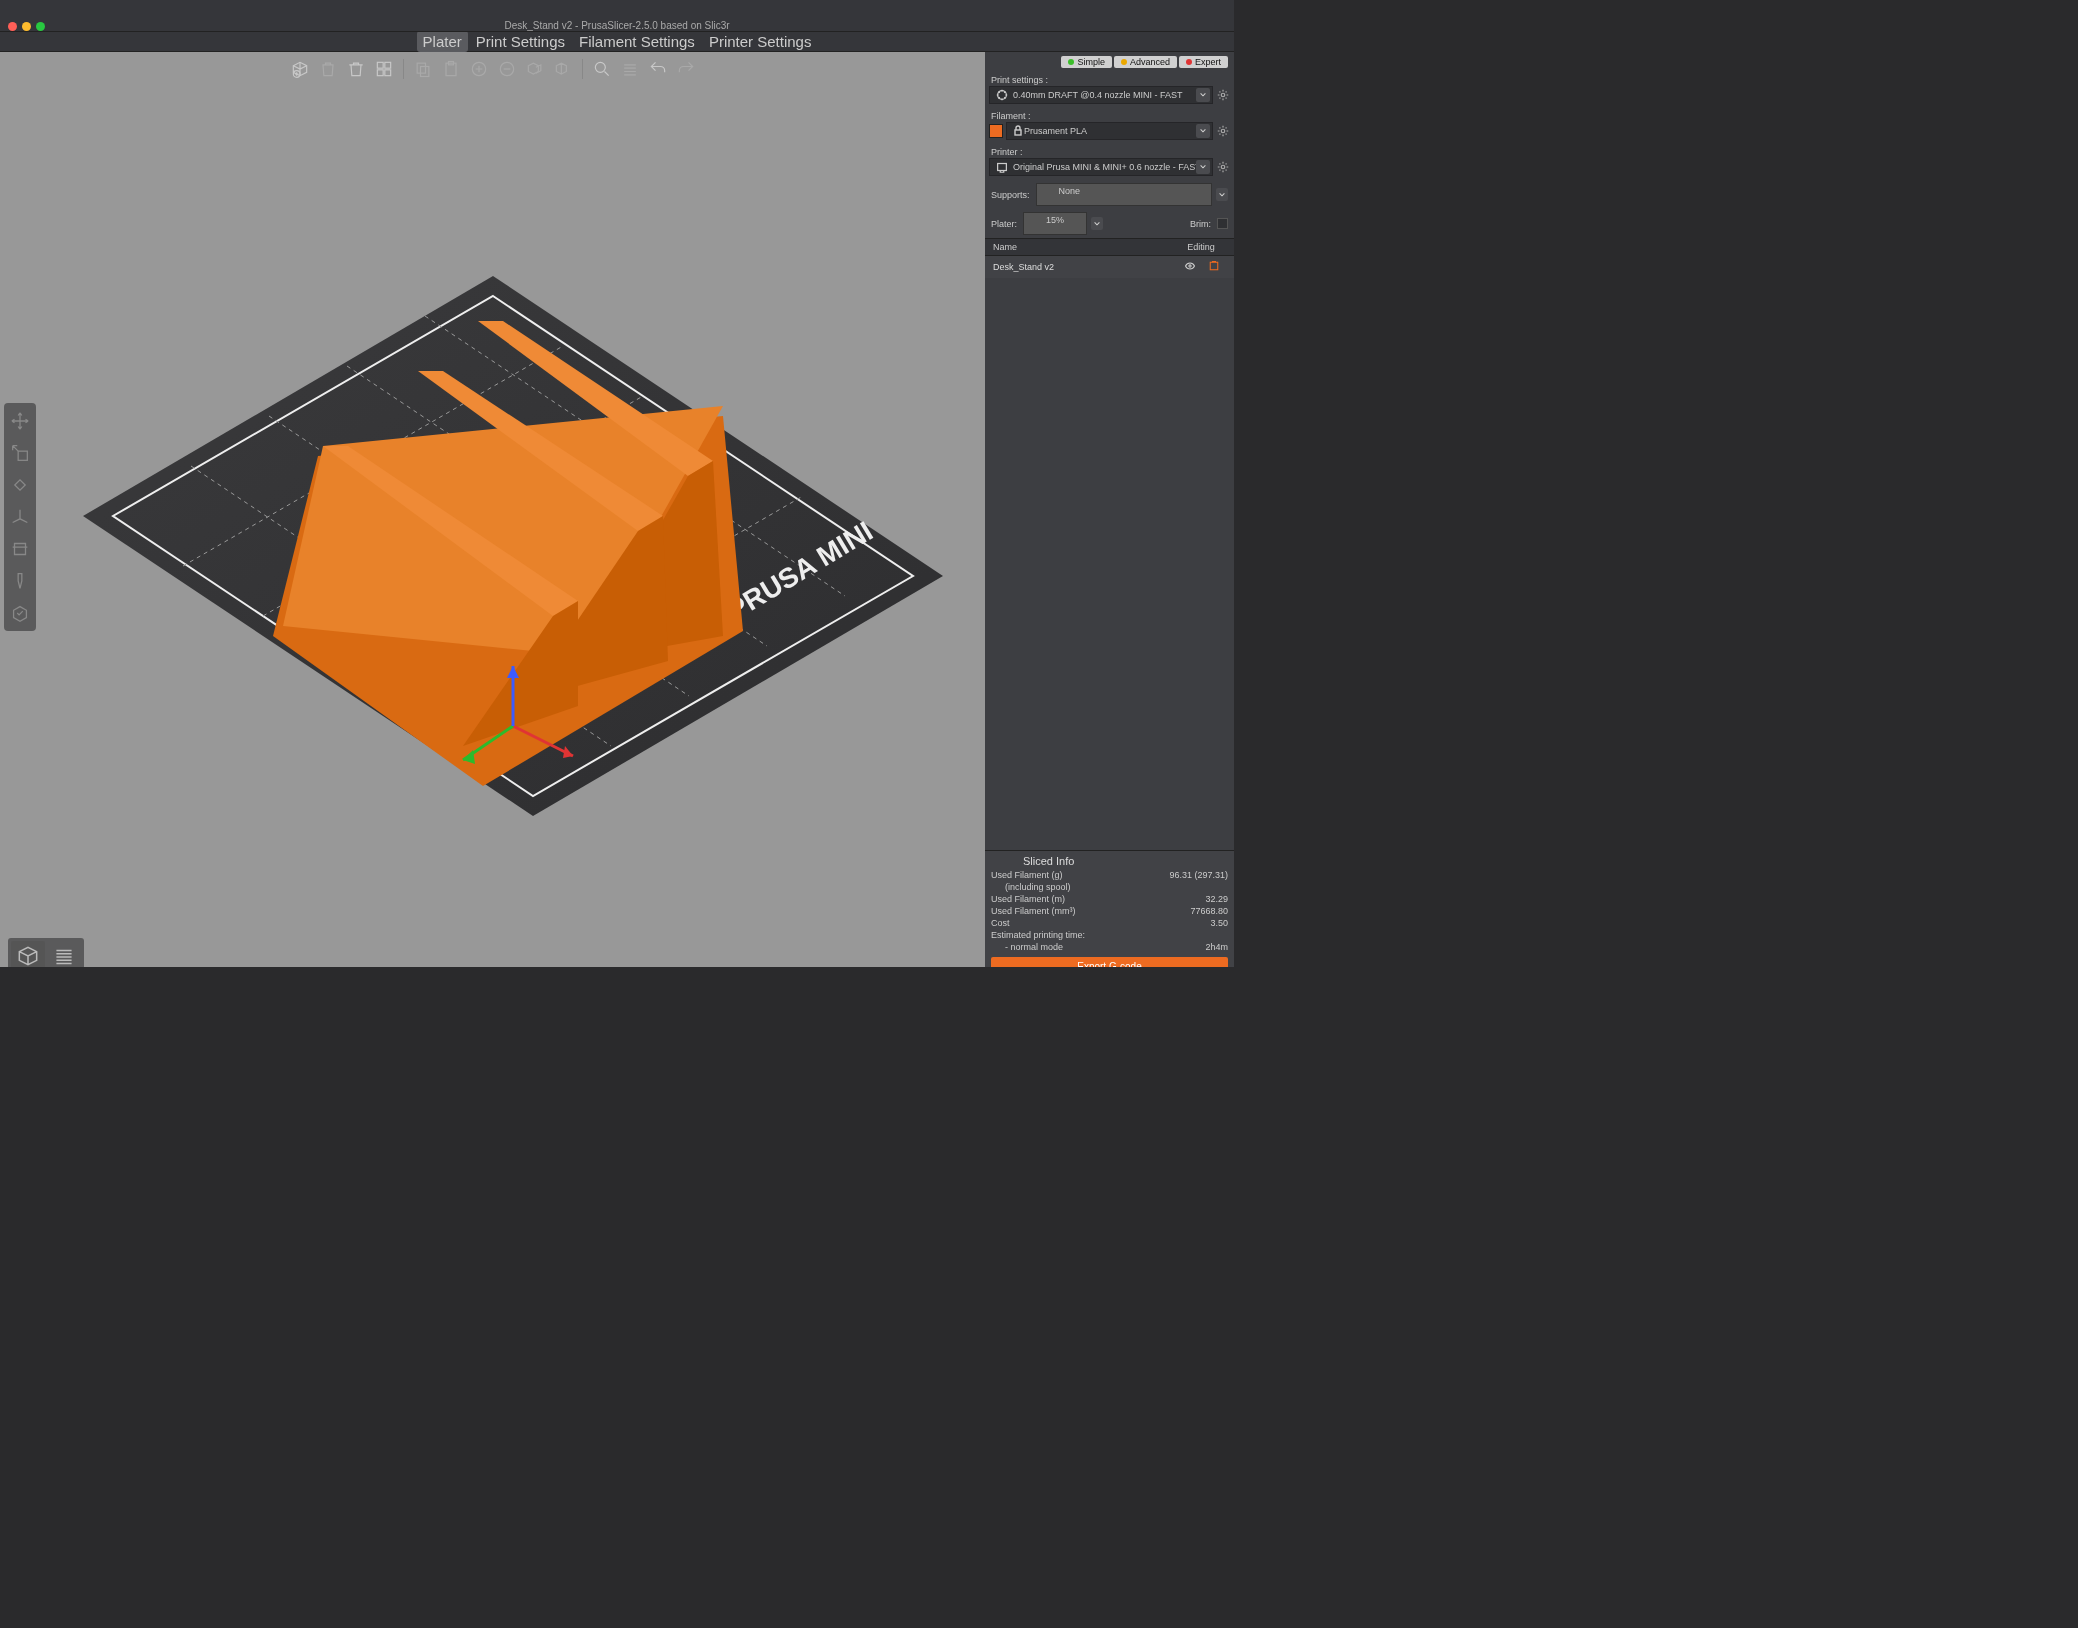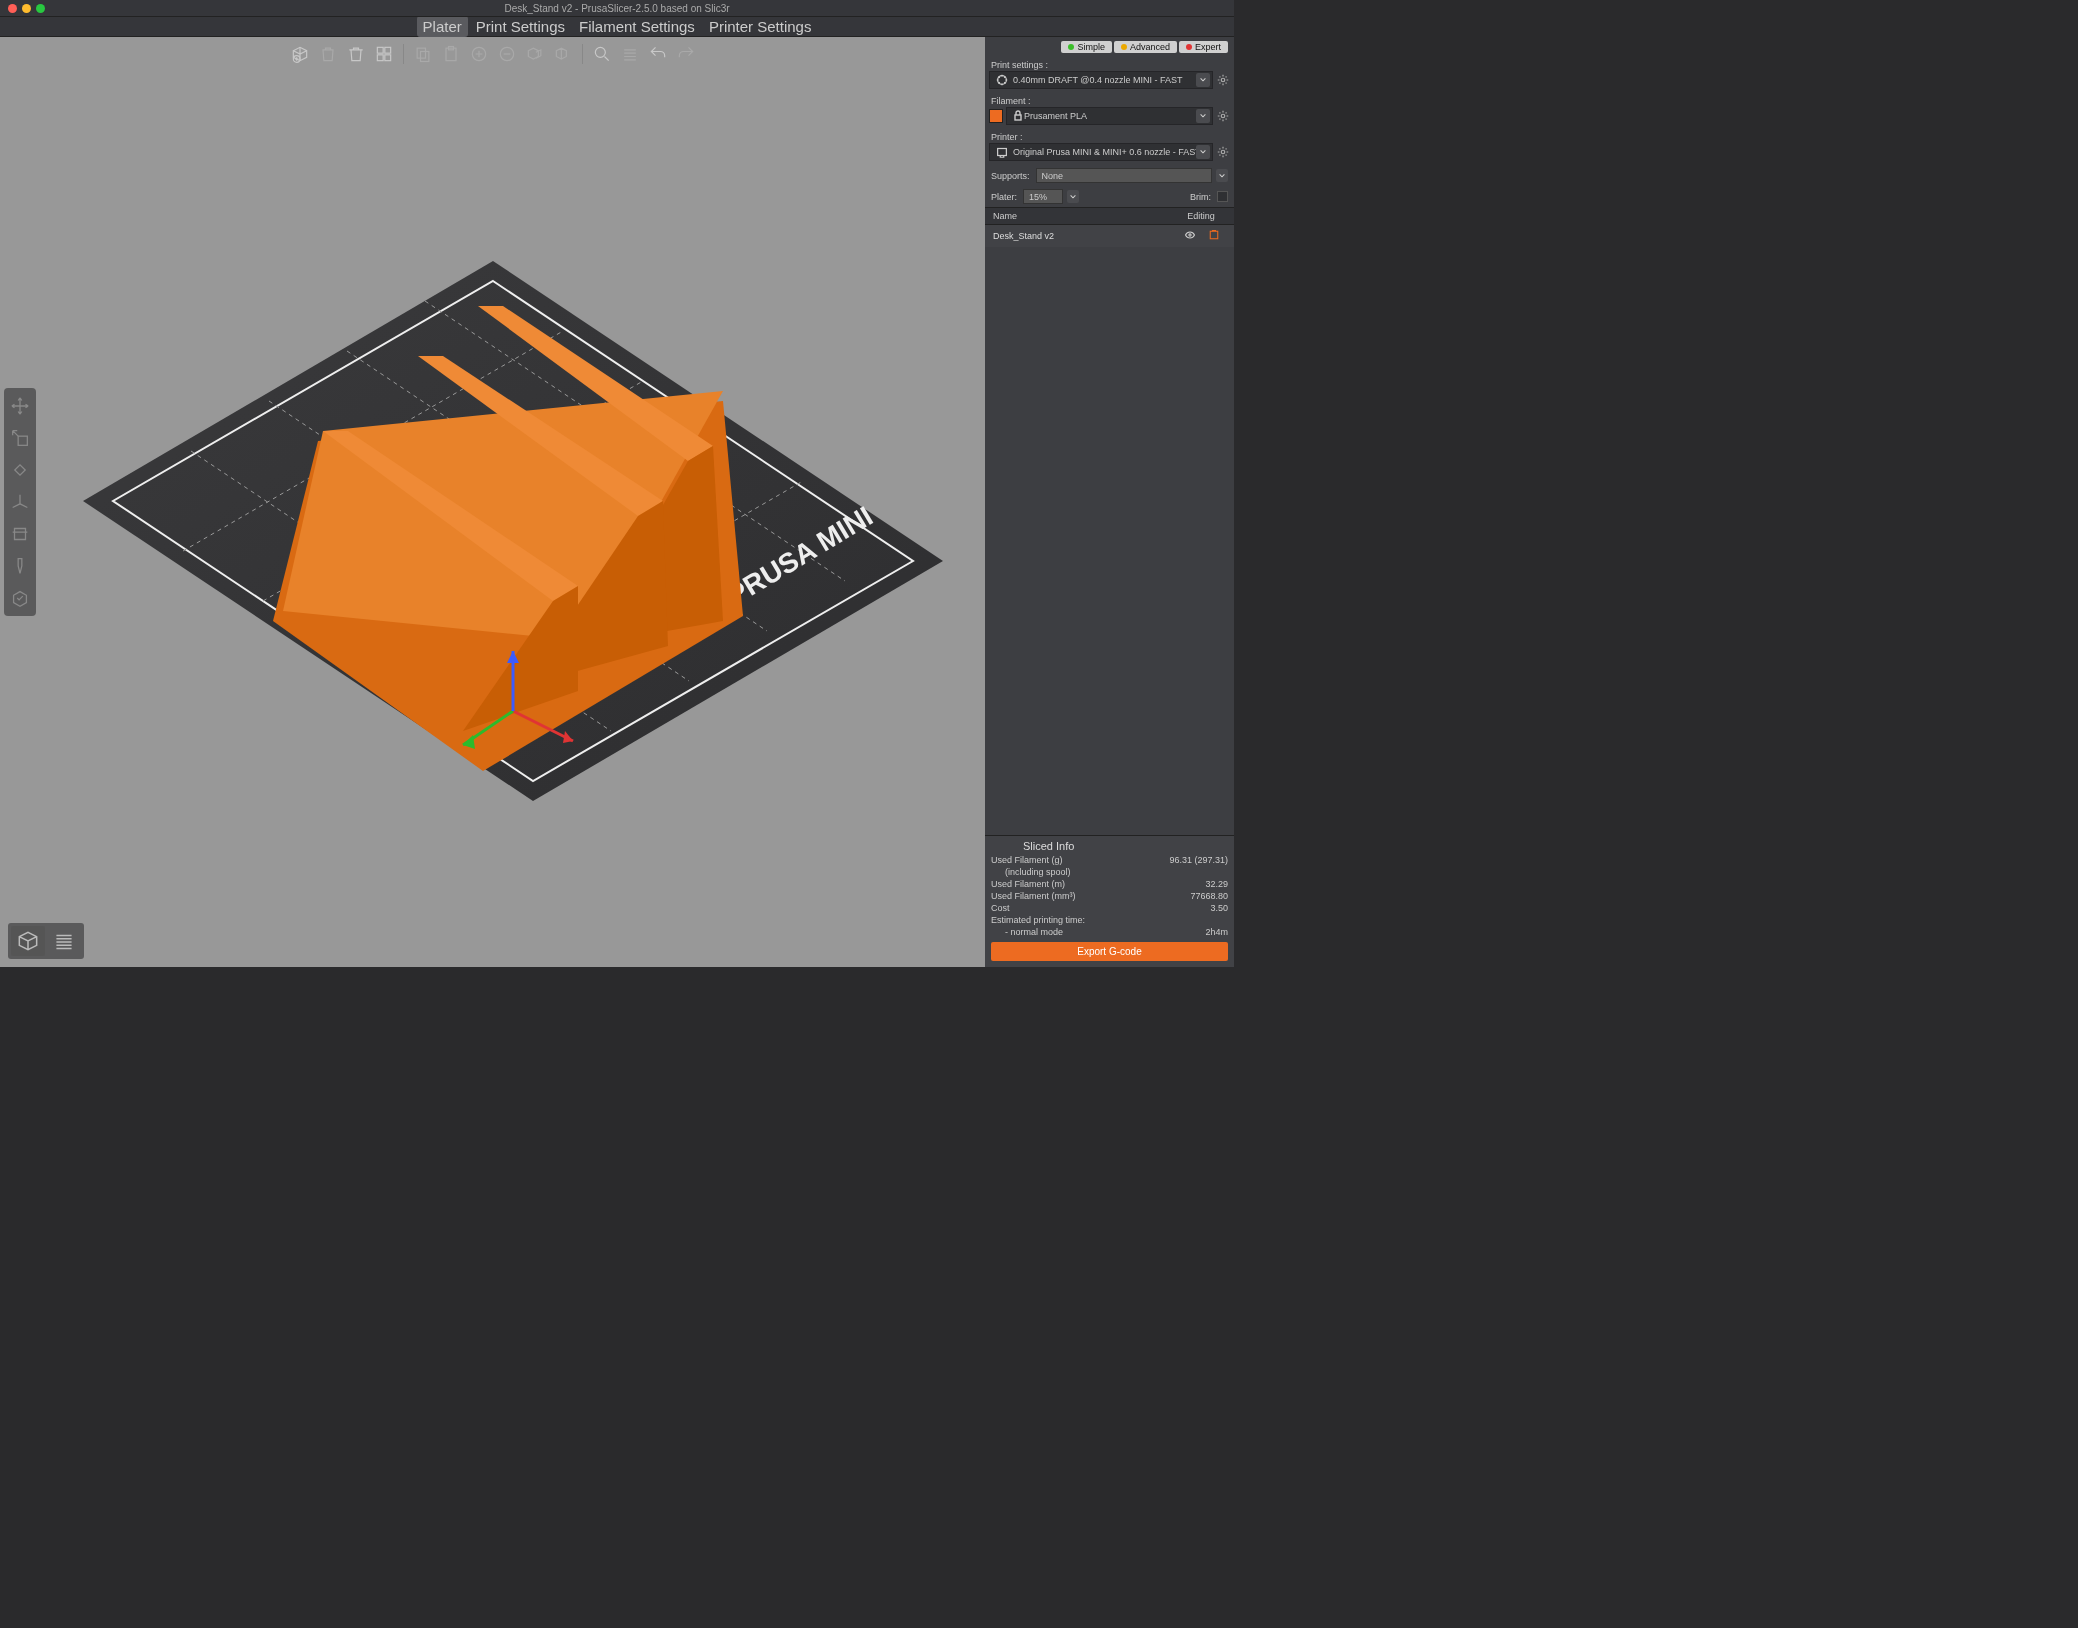--- a/index.html
+++ b/index.html
@@ -1,18 +1,18 @@
 <!DOCTYPE html>
 <html><head>
 <meta charset="utf-8">
 <style>
   * { box-sizing: border-box; margin: 0; padding: 0; font-family: -apple-system, BlinkMacSystemFont, "Segoe UI", sans-serif; }
   body { width: 1234px; height: 967px; background: #2a2a2c; overflow: hidden; color: #ccc; font-size: 10px; }
   
-  .title-bar { height: 17px; background: #35363a; display: flex; align-items: center; position: relative; border-bottom: 1px solid #222; }
+  .title-bar { height: 32px; background: #35363a; display: flex; align-items: flex-end; position: relative; border-bottom: 1px solid #222; }
   .traffic-lights { display: flex; gap: 5px; padding-left: 8px; }
   .traffic-lights span { width: 9px; height: 9px; border-radius: 50%; }
   .tl-close { background: #ff5f57; }
   .tl-min { background: #febc2e; }
   .tl-max { background: #28c840; }
   .title-text { position: absolute; left: 50%; transform: translateX(-50%); color: #aaa; font-size: 10px; }
   
   .tab-bar { height: 20px; background: #35363a; display: flex; justify-content: center; align-items: center; gap: 2px; border-bottom: 1px solid #222; }
   .tab-bar .tab { padding: 2px 6px; color: #ccc; font-size: 15px; border-radius: 3px; cursor: pointer; }
   .tab-bar .tab.active { background: #5a5b5f; }
@@ -48,21 +48,21 @@
   
   .section-label { font-size:9px; color:#ccc; padding: 3px 6px 1px; }
   .dropdown-row { display:flex; align-items:center; padding: 0 4px 4px; gap:3px; }
   .dropdown { flex:1; background:#2f3033; height:18px; display:flex; align-items:center; font-size:9px; color:#ccc; padding:0 5px; border:1px solid #252528; position:relative; }
   .dropdown .dd-caret { position:absolute; right:2px; background:#4a4b4f; width:14px; height:14px; display:flex; align-items:center; justify-content:center; border-radius:2px; }
   .gear { width:14px; height:14px; display:flex; align-items:center; justify-content:center; color:#aaa; }
   .filament-color { width:14px; height:14px; background:#ed6b21; border:1px solid #222; }
   .lock-ic { width:12px; display:flex; align-items:center; justify-content:center; }
   
   .settings-row { display:flex; align-items:center; gap:6px; padding:3px 6px; font-size:9px; color:#ccc; }
-  .settings-row .sdd { background:#555; padding:1px 5px; border:1px solid #333; min-width:40px; position:relative; height:15px; line-height:13px; }
+  .settings-row .sdd { background:#555; padding:1px 22px; border:1px solid #333; min-width:40px; position:relative; height:23px; line-height:13px; }
   .settings-row .chk { width:11px; height:11px; background:#2f3033; border:1px solid #555; }
   .settings-row .caret-sm { background:#4a4b4f; width:12px; height:13px; display:flex;align-items:center;justify-content:center;border-radius:2px; margin-left:-2px; }
 
   .object-header { display:grid; grid-template-columns: 1fr 50px; background:#333438; padding:3px 8px; font-size:9px; color:#ccc; border-top:1px solid #222; border-bottom:1px solid #222; }
   .object-header .ed { text-align:center; }
   .object-row { display:grid; grid-template-columns: 1fr 24px 24px; padding:4px 8px; font-size:9px; color:#ddd; align-items:center; background:#414246; }
   .object-row .ic { text-align:center; color:#ccc; }
   .obj-list-fill { flex:1; background:#3d3e42; }
   
   .sliced-panel { background:#414246; border-top:1px solid #222; padding:4px 6px 6px; }

